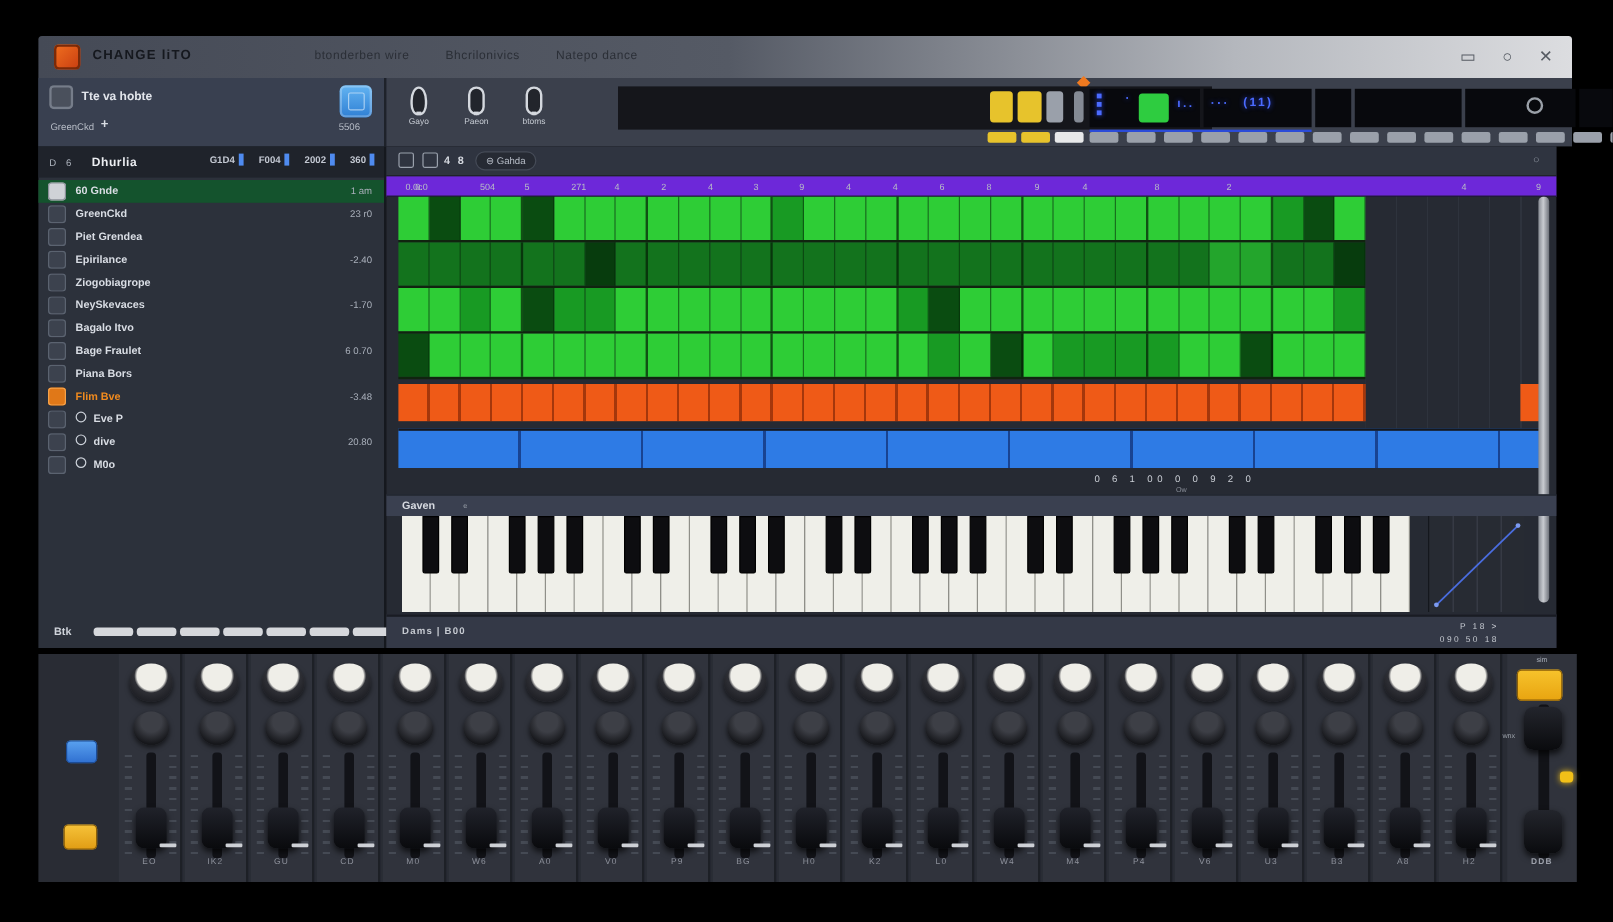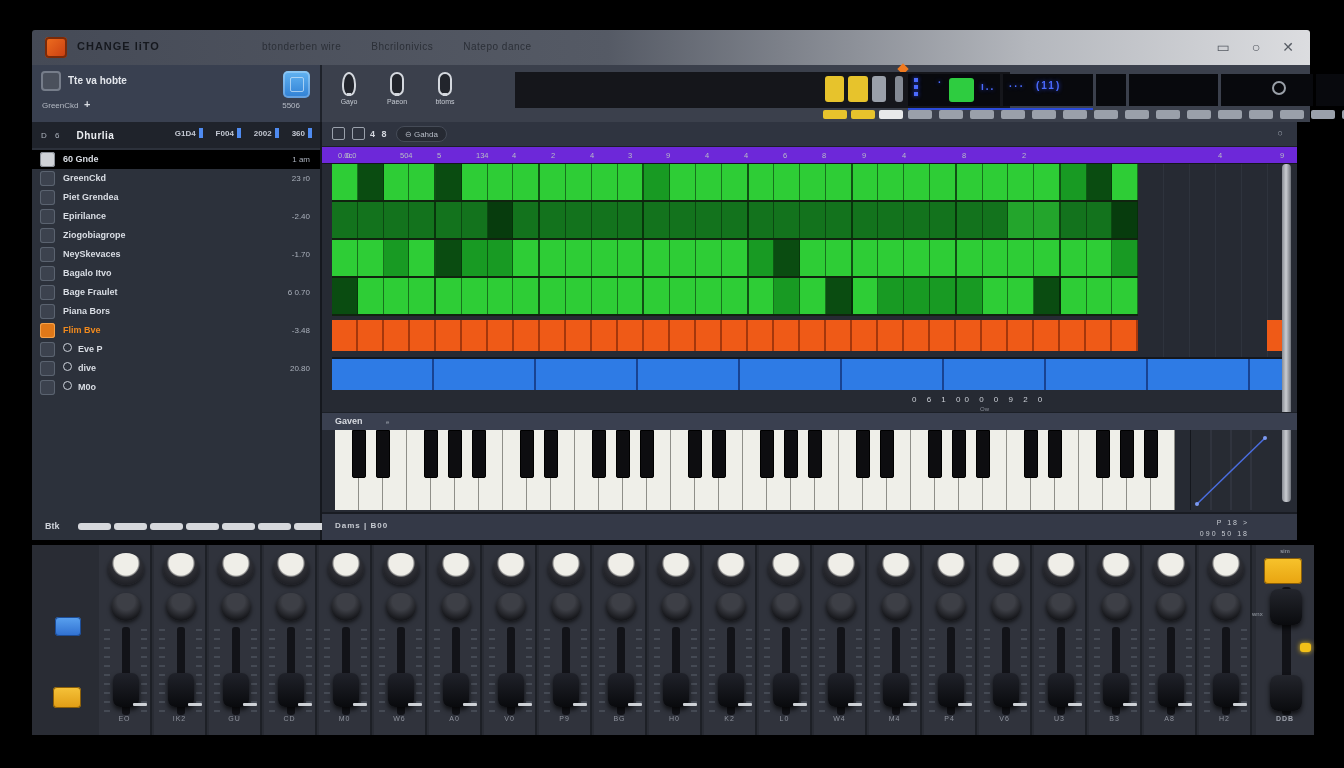--- a/index.html
+++ b/index.html
@@ -52,21 +52,21 @@
   #sidebar{position:absolute;left:32px;top:122px;width:290px;height:418px;background:#2c313b;border-right:2px solid #15181e;}
   #sb-header{position:absolute;left:0;top:0;width:100%;height:26px;background:#1f232b;display:flex;align-items:center;}
   #sb-left-code{font-size:8px;color:#aeb4be;margin-left:9px;letter-spacing:3px;}
   #sb-name{font-size:10px;font-weight:bold;color:#eceef2;margin-left:14px;letter-spacing:.5px;}
   #sb-stats{position:absolute;right:8px;top:6px;display:flex;gap:13px;}
   .sb-stat{display:flex;align-items:center;gap:3px;}
   .sb-stat em{font-style:normal;font-size:8px;font-weight:bold;color:#c3c8d2;}
   .sb-stat i{width:4px;height:10px;background:#4f8bf0;display:block;}
   #track-rows{position:absolute;left:0;top:28px;width:100%;}
   .trow{position:relative;height:19px;}
-  .trow.sub{background:#000000;}
+  .trow.sub{background:#14532d;}
   .t-ic{position:absolute;left:8px;top:2px;width:15px;height:15px;border-radius:3px;background:#3c424e;box-shadow:inset 0 0 0 1px #5b6370;}
   .t-ic.lite{background:#cfd2d7;box-shadow:inset 0 0 0 1px #8a8f98;}
   .t-ic.sel{background:#e07818;box-shadow:inset 0 0 0 1px #f5a24a;}
   .t-circ{position:absolute;left:31px;top:3px;width:9px;height:9px;border:1.5px solid #cdd2da;border-radius:50%;}
   .t-name{position:absolute;left:31px;top:4px;font-size:9px;font-weight:bold;color:#d9dde4;white-space:nowrap;}
   .t-name.circd{left:46px;}
   .t-name.sel{color:#f08a1e;}
   .t-val{position:absolute;right:10px;top:5px;font-size:8px;color:#aab0bb;}
   #bank-row{position:absolute;left:0;top:394px;width:100%;height:24px;}
   #bank-label{position:absolute;left:13px;top:5px;font-size:9px;font-weight:bold;color:#cfd3da;}
@@ -334,21 +334,21 @@
       <div class="st-ic" style="left:30px"></div>
       <span id="st-num">4 8</span>
       <span id="st-pill">⊖ Gahda</span>
       <span id="st-right-ic">○</span>
     </div>
     <div id="ruler">
         <div class="ruler-num" style="left: 16px;">0.0c</div>
         <div class="ruler-num" style="left: 24px;">0.0</div>
         <div class="ruler-num" style="left: 78px;">504</div>
         <div class="ruler-num" style="left: 115px;">5</div>
-        <div class="ruler-num" style="left: 154px;">134</div>
+        <div class="ruler-num" style="left: 154px;">271</div>
         <div class="ruler-num" style="left: 190px;">4</div>
         <div class="ruler-num" style="left: 229px;">2</div>
         <div class="ruler-num" style="left: 268px;">4</div>
         <div class="ruler-num" style="left: 306px;">3</div>
         <div class="ruler-num" style="left: 344px;">9</div>
         <div class="ruler-num" style="left: 383px;">4</div>
         <div class="ruler-num" style="left: 422px;">4</div>
         <div class="ruler-num" style="left: 461px;">6</div>
         <div class="ruler-num" style="left: 500px;">8</div>
         <div class="ruler-num" style="left: 540px;">9</div>

